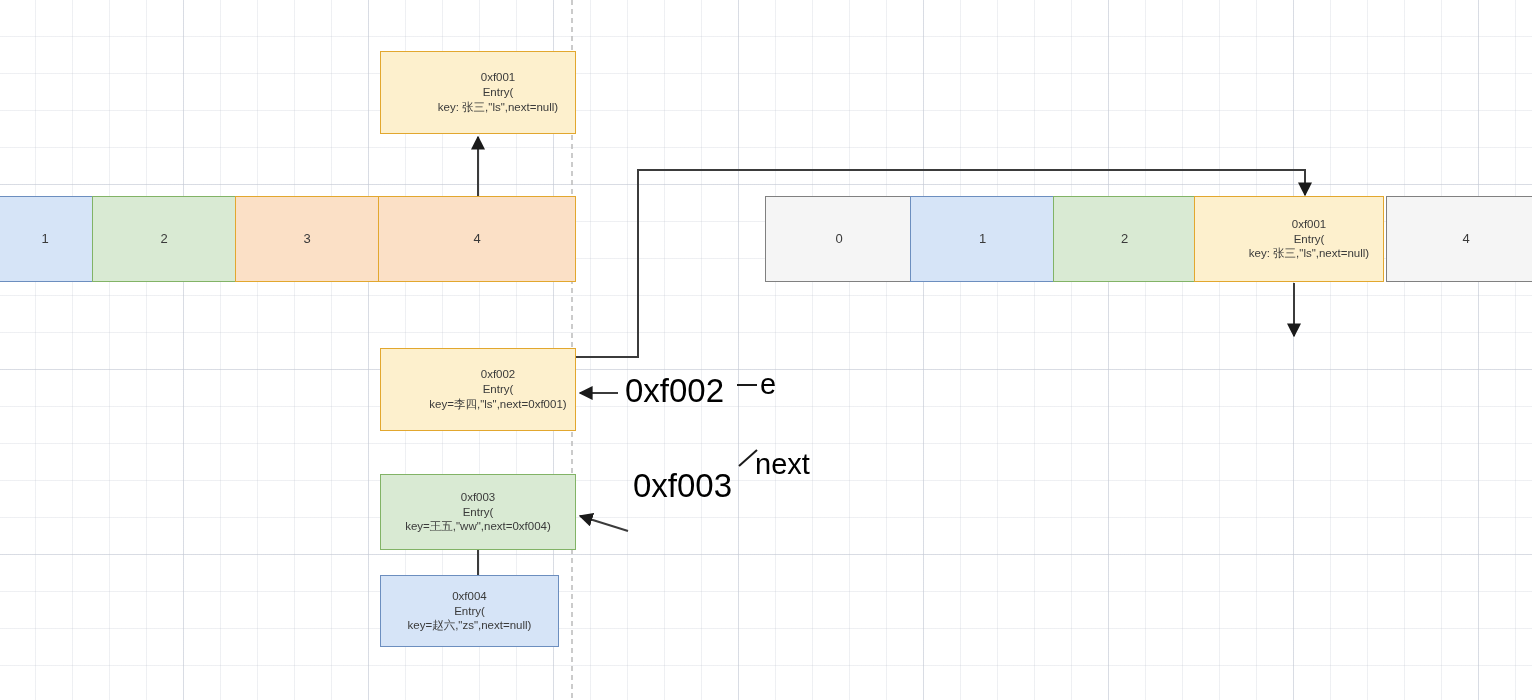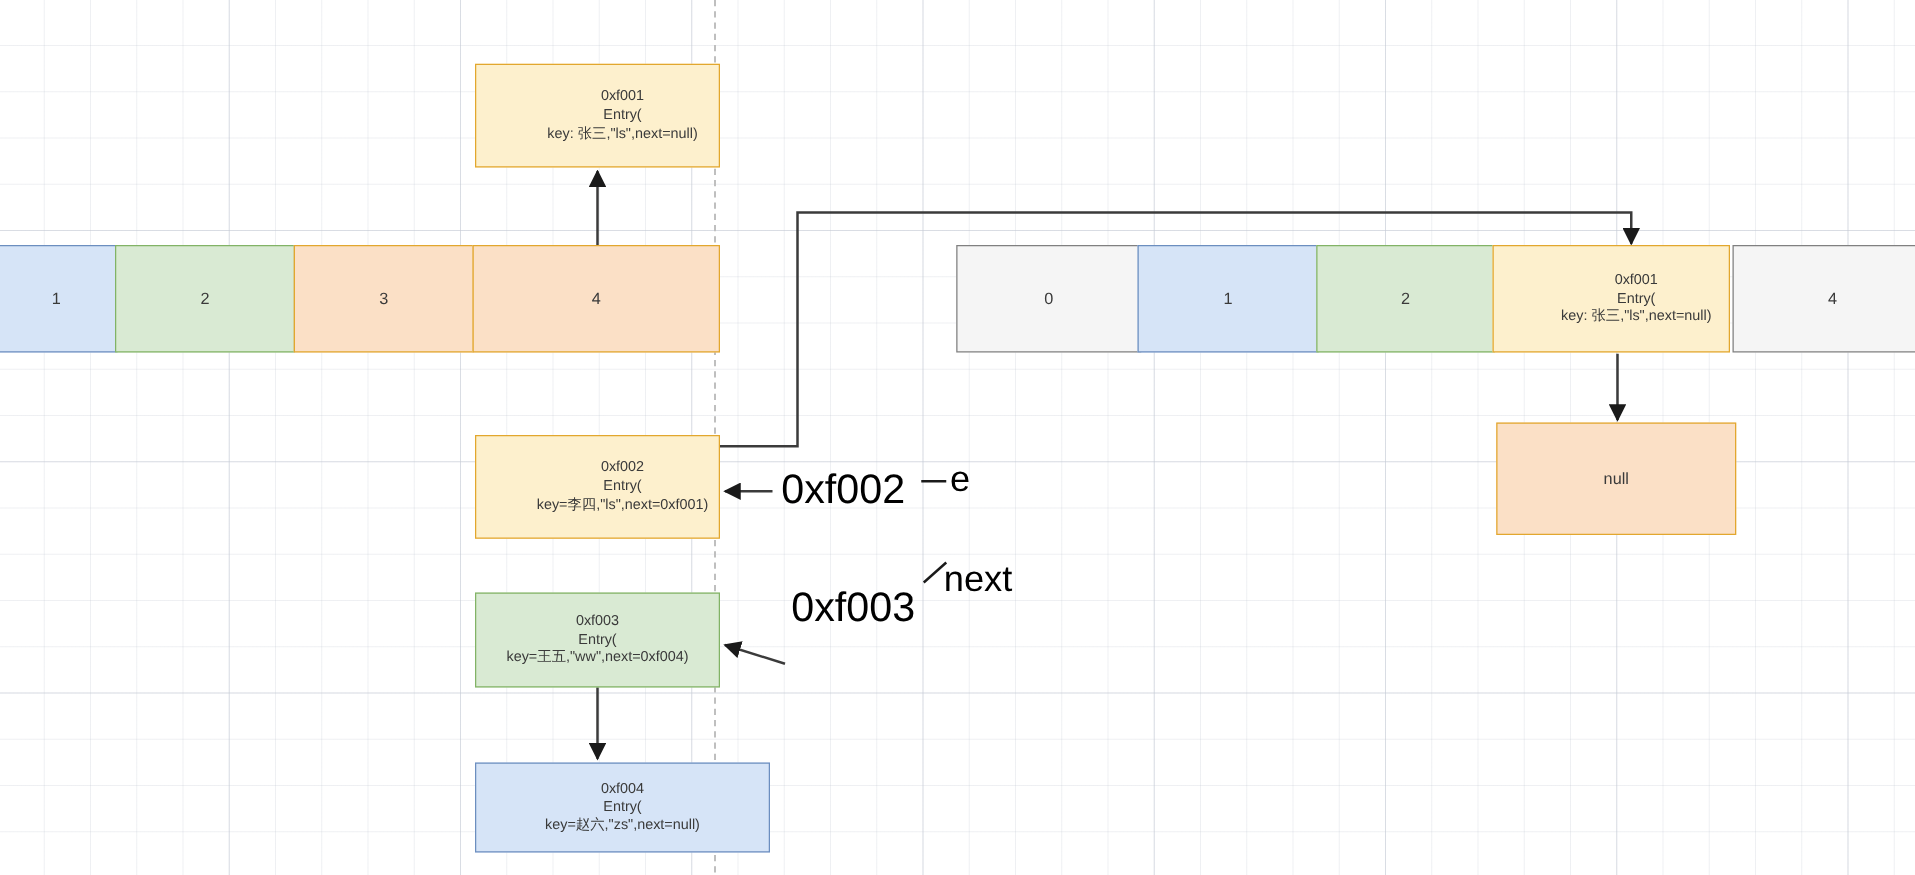--- a/index.html
+++ b/index.html
@@ -140,33 +140,32 @@
 key: 张三,"ls",next=null)</div>
 
   <div class="box entry c-yellow" style="left:380px; top:348px; width:196px; height:83px;">0xf002
 Entry(
 key=李四,"ls",next=0xf001)</div>
 
   <div class="box entry c-green" style="left:380px; top:474px; width:196px; height:76px;">0xf003
 Entry(
 key=王五,"ww",next=0xf004)</div>
 
-  <div class="box entry c-blue" style="left:380px; top:610px; width:236px; height:72px;">0xf004
+  <div class="box entry c-blue" style="left:380px; top:575px; width:179px; height:72px;">0xf004
 Entry(
 key=赵六,"zs",next=null)</div>
 
   <div class="box cell c-grey" style="left:765px; top:196px; width:148px; height:86px;">0</div>
   <div class="box cell c-blue" style="left:910px; top:196px; width:145px; height:86px;">1</div>
   <div class="box cell c-green" style="left:1053px; top:196px; width:143px; height:86px;">2</div>
   <div class="box entry c-yellow" style="left:1194px; top:196px; width:190px; height:86px;">0xf001
 Entry(
 key: 张三,"ls",next=null)</div>
   <div class="box cell c-grey" style="left:1386px; top:196px; width:160px; height:86px;">4</div>
 
-  <div class="box cell c-orange" style="left:1197px; top:338px; width:192px; height:90px;">null</div>
 
   <div class="annot annot-lg" style="left:625px; top:372px;">0xf002</div>
 
   <div class="annot annot-md" style="left:760px; top:368px;">e</div>
 
   <div class="annot annot-lg" style="left:633px; top:467px;">0xf003</div>
 
   <div class="annot annot-md" style="left:755px; top:448px;">next</div>
 
 </div>

